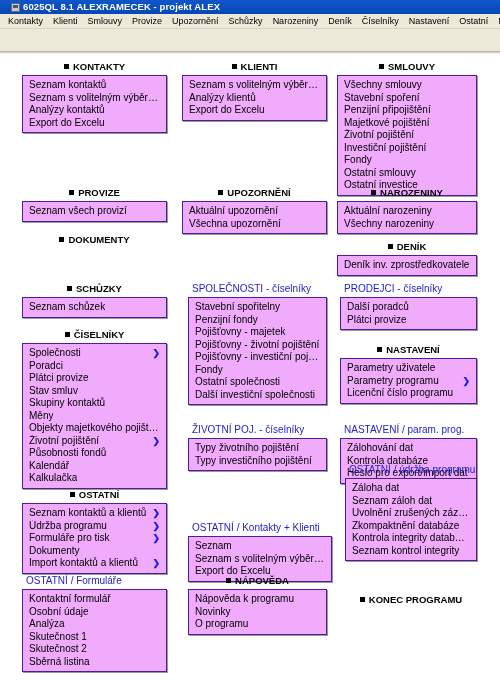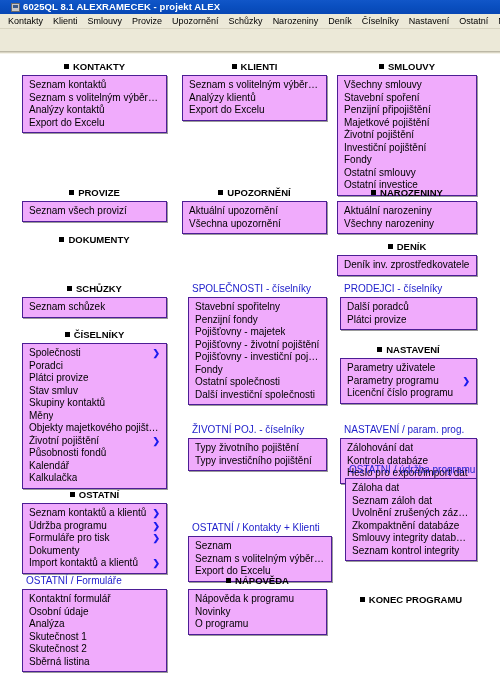--- a/index.html
+++ b/index.html
@@ -456,21 +456,21 @@
         <div class="row">
           <span class="label">Seznam záloh dat</span>
         </div>
         <div class="row">
           <span class="label">Uvolnění zrušených záznamů</span>
         </div>
         <div class="row">
           <span class="label">Zkompaktnění databáze</span>
         </div>
         <div class="row">
-          <span class="label">Smlouvy integrity databáze</span>
+          <span class="label">Kontrola integrity databáze</span>
         </div>
         <div class="row">
           <span class="label">Seznam kontrol integrity</span>
         </div>
       </div>
     </div>
 
   <div class="group" style="left:22px; top:521px; width:145px;">
       <div class="group-title blue">OSTATNÍ / Formuláře</div>
       <div class="panel">

